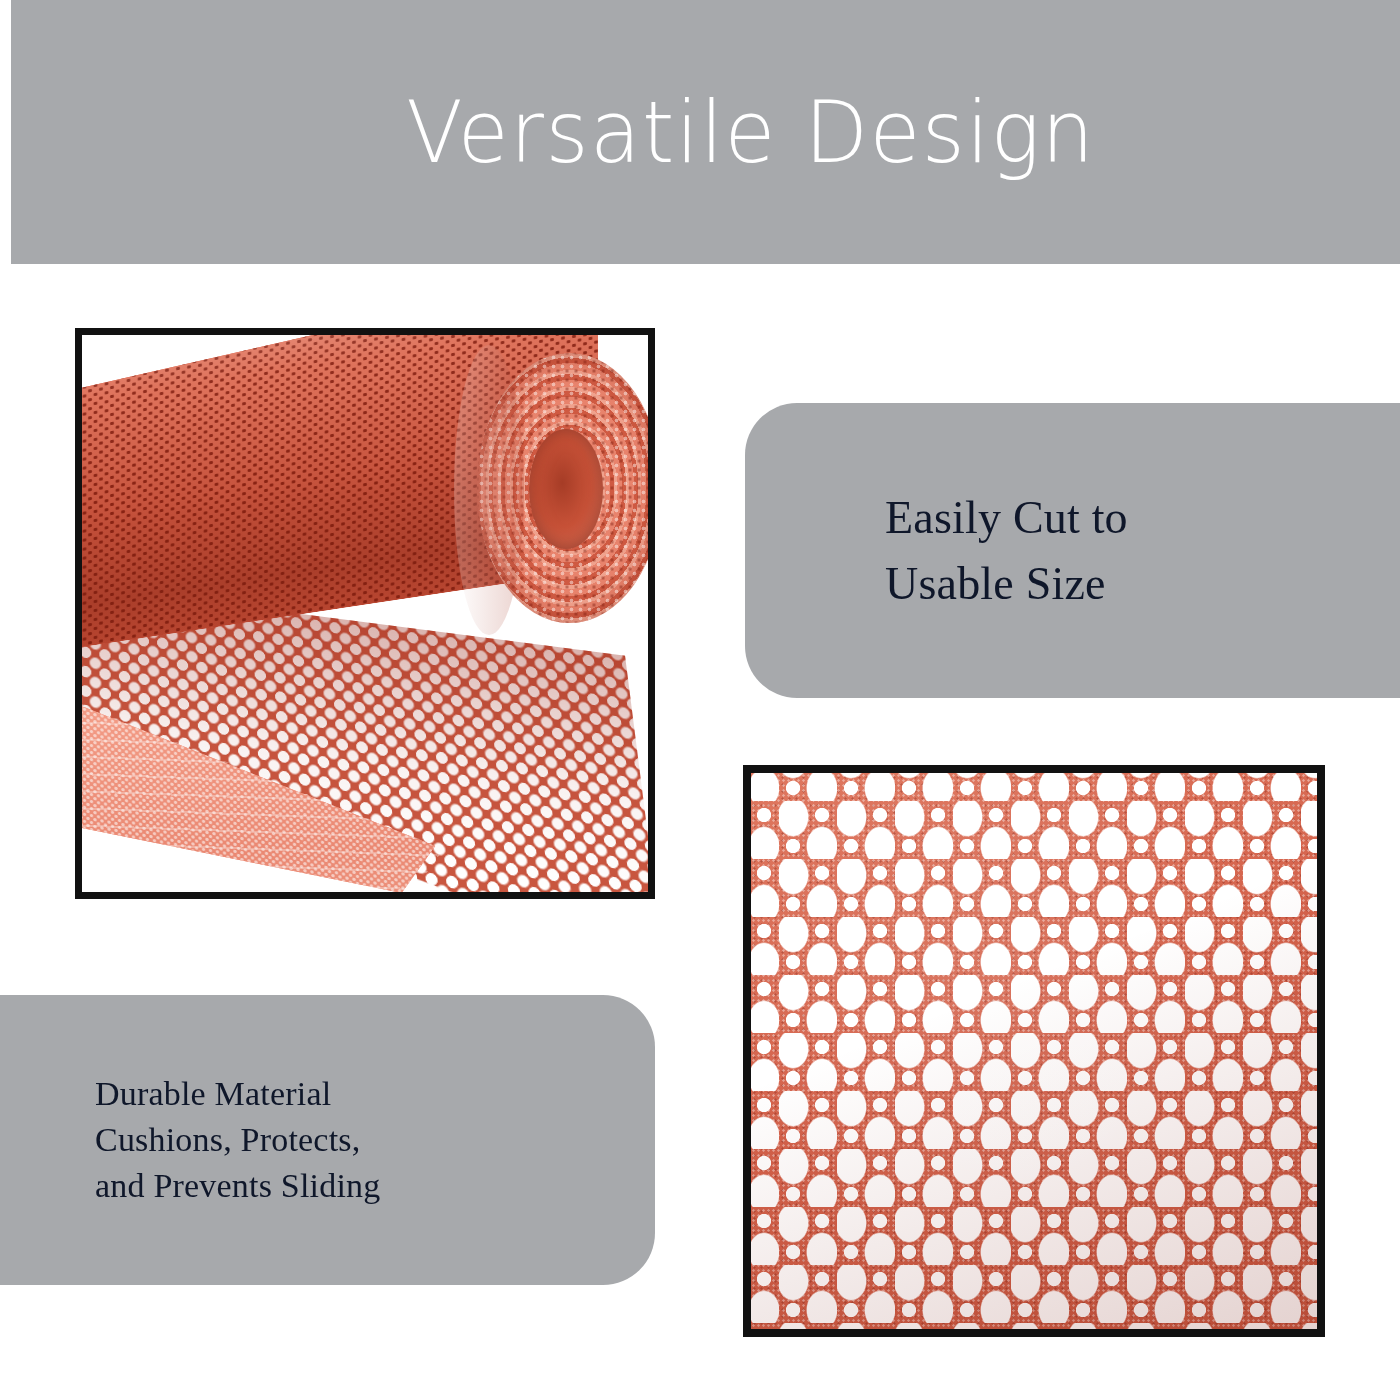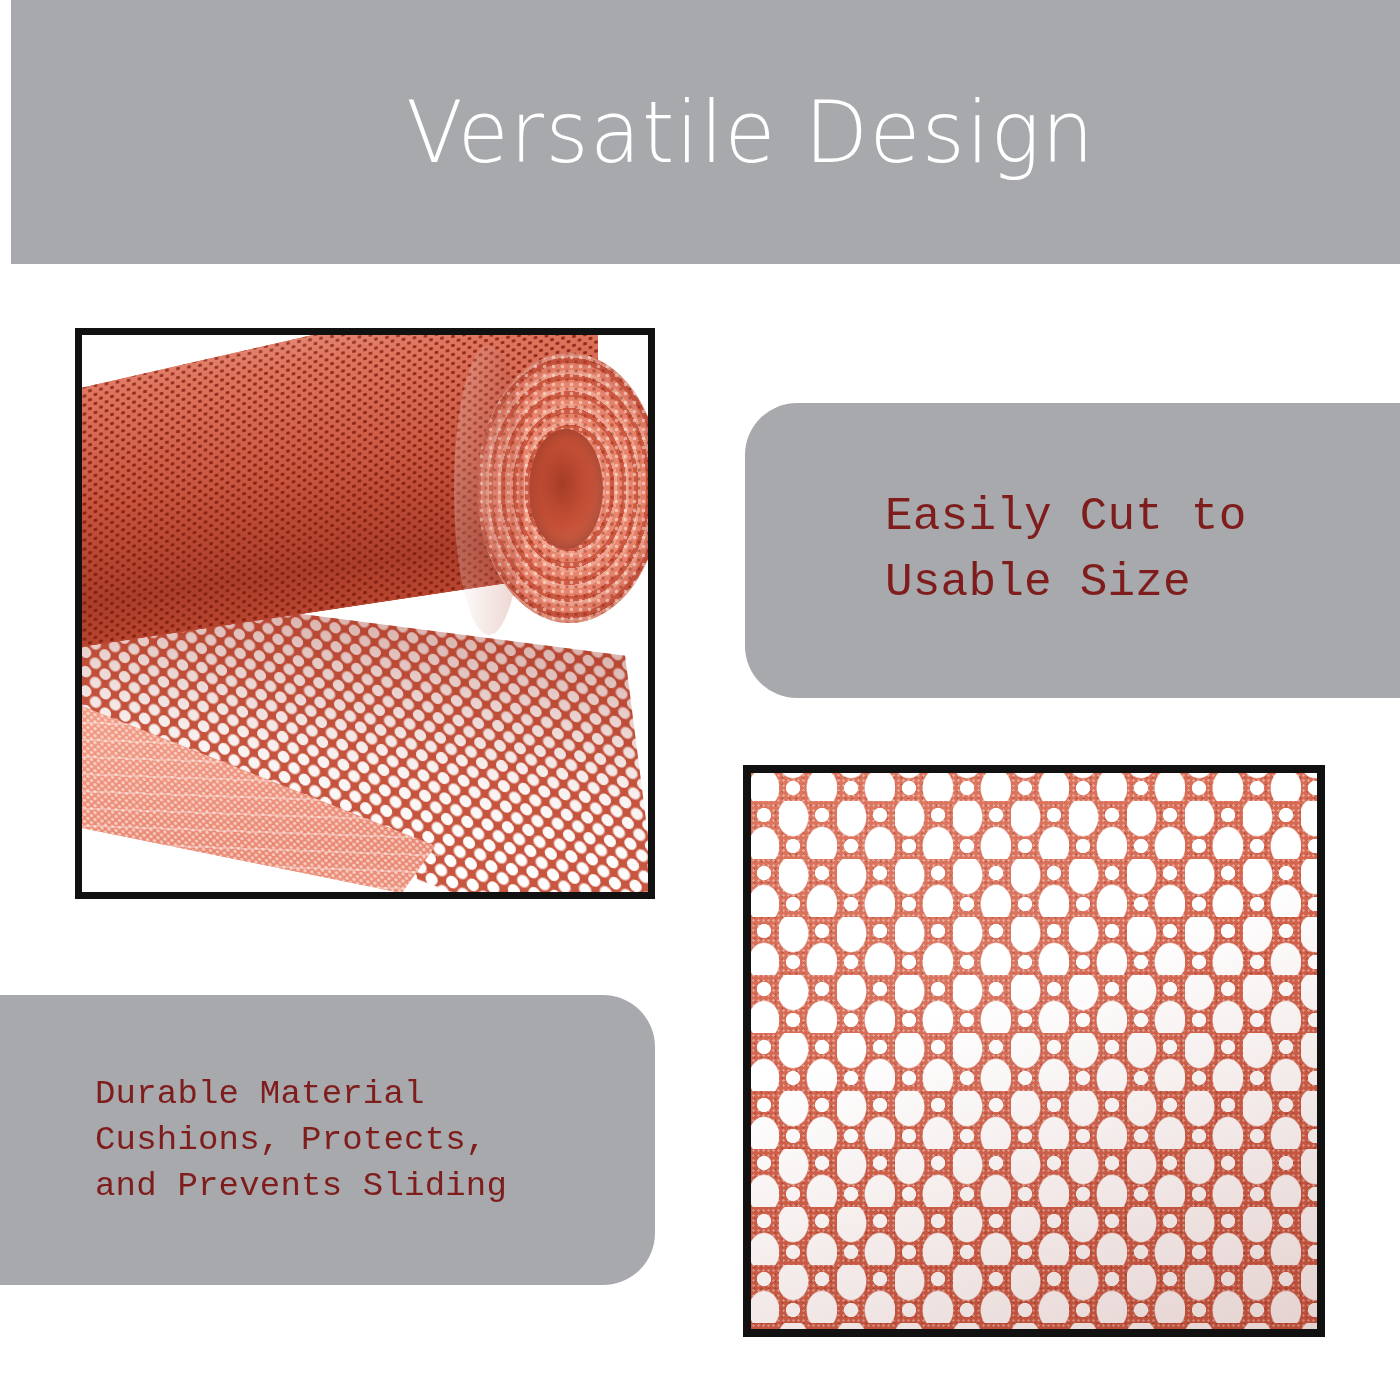--- a/index.html
+++ b/index.html
@@ -275,22 +275,22 @@
   #callout-durable {
     left: -60px;           
     top: 995px;
     width: 715px;
     height: 290px;
     border-radius: 0 52px 52px 0;
     padding-left: 155px;
     padding-right: 50px;
   }
   .callout-text {
-    color: #7f1d1d;
-    font-family: Liberation Mono, monospace;
+    color: #0f172a;
+    font-family: Liberation Serif, serif;
     font-weight: 200;
     font-size: 46px;
     line-height: 1.42;
     letter-spacing: 0.2px;
     white-space: pre-line;
   }
   #callout-durable .callout-text {
     font-size: 34px;
     line-height: 1.36;
   }

